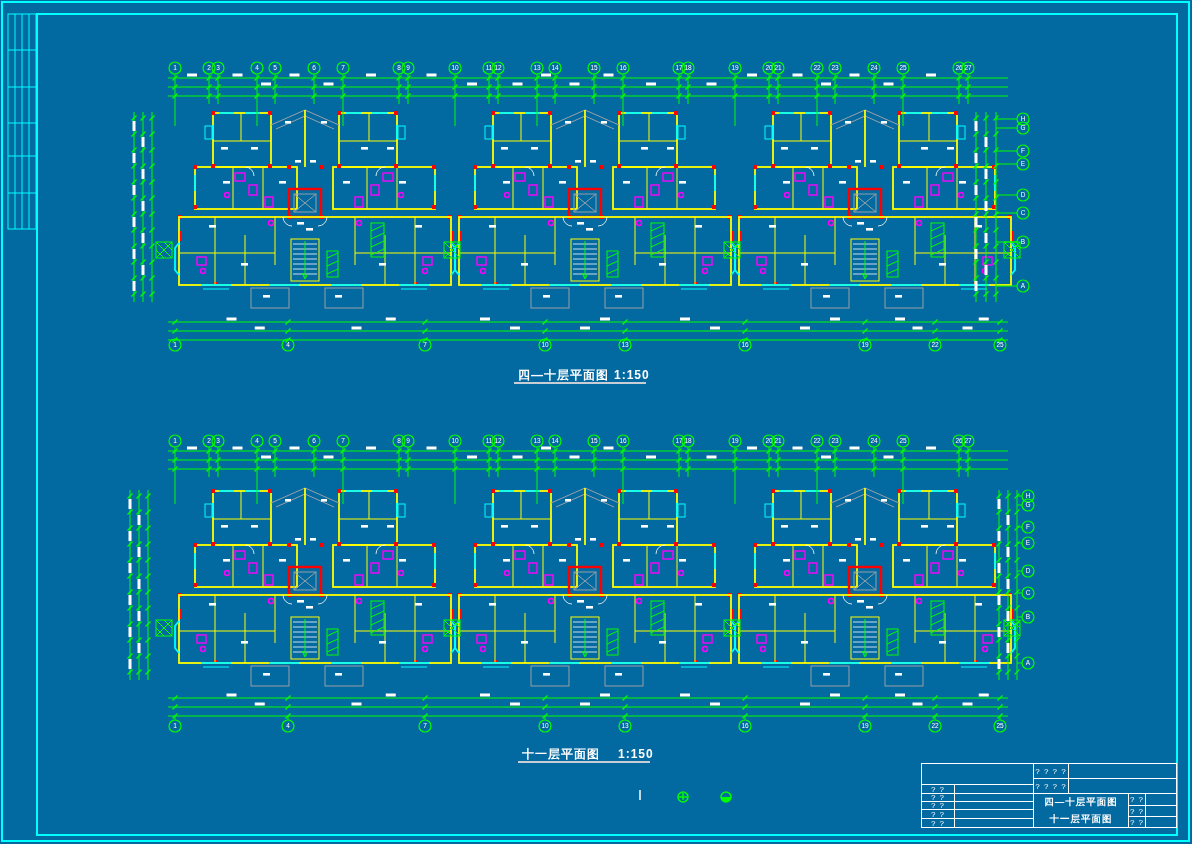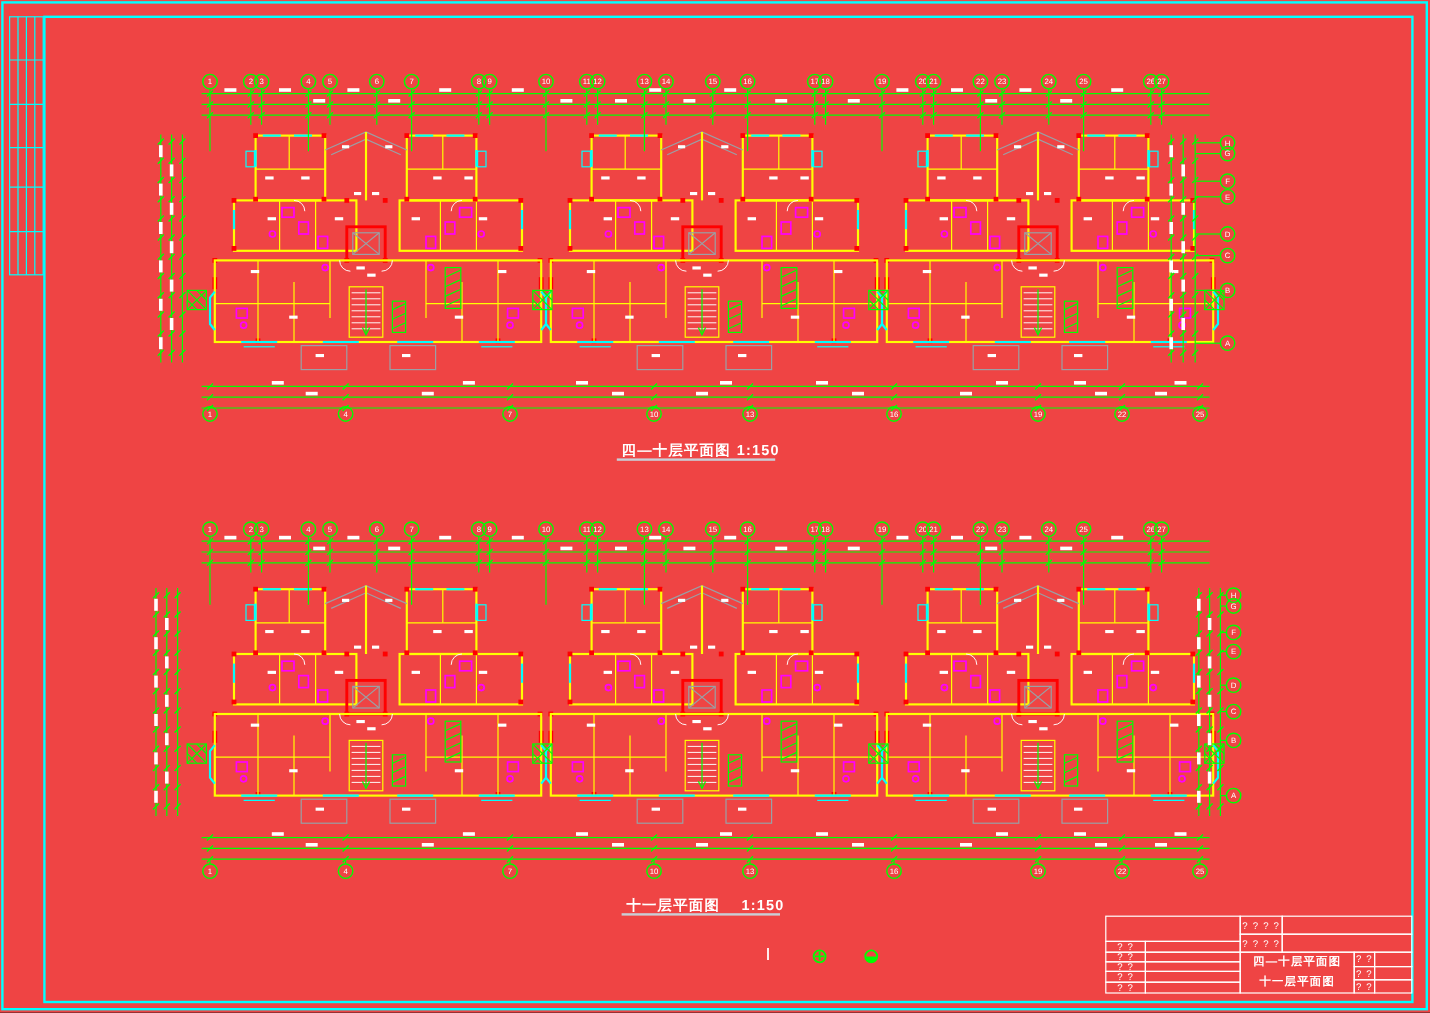--- a/index.html
+++ b/index.html
@@ -1,16 +1,16 @@
 <!DOCTYPE html>
 <html><head>
 <meta charset="utf-8">
 <style>
   html,body{margin:0;padding:0;background:#10141c;}
-  #sheet{position:relative;width:1192px;height:844px;background:#ef4444;overflow:hidden;
+  #sheet{position:relative;width:1192px;height:844px;background:#0369a1;overflow:hidden;
          font-family:"Liberation Sans",sans-serif;}
   svg text{font-family:"Liberation Sans",sans-serif;}
   .ttl{fill:#ffffff;font-size:12px;font-weight:bold;letter-spacing:1px;}
   .bubT{fill:#ffffff;font-size:6.5px;text-anchor:middle;}
   
   .w{stroke:#ffff00;fill:none;stroke-width:1.8;}
   .w1{stroke:#ffff00;fill:none;stroke-width:1;}
   .c{stroke:#00ffff;fill:none;stroke-width:1.8;}
   .c1{stroke:#00ffff;fill:none;stroke-width:1;}
   .r{fill:#ff0000;}

